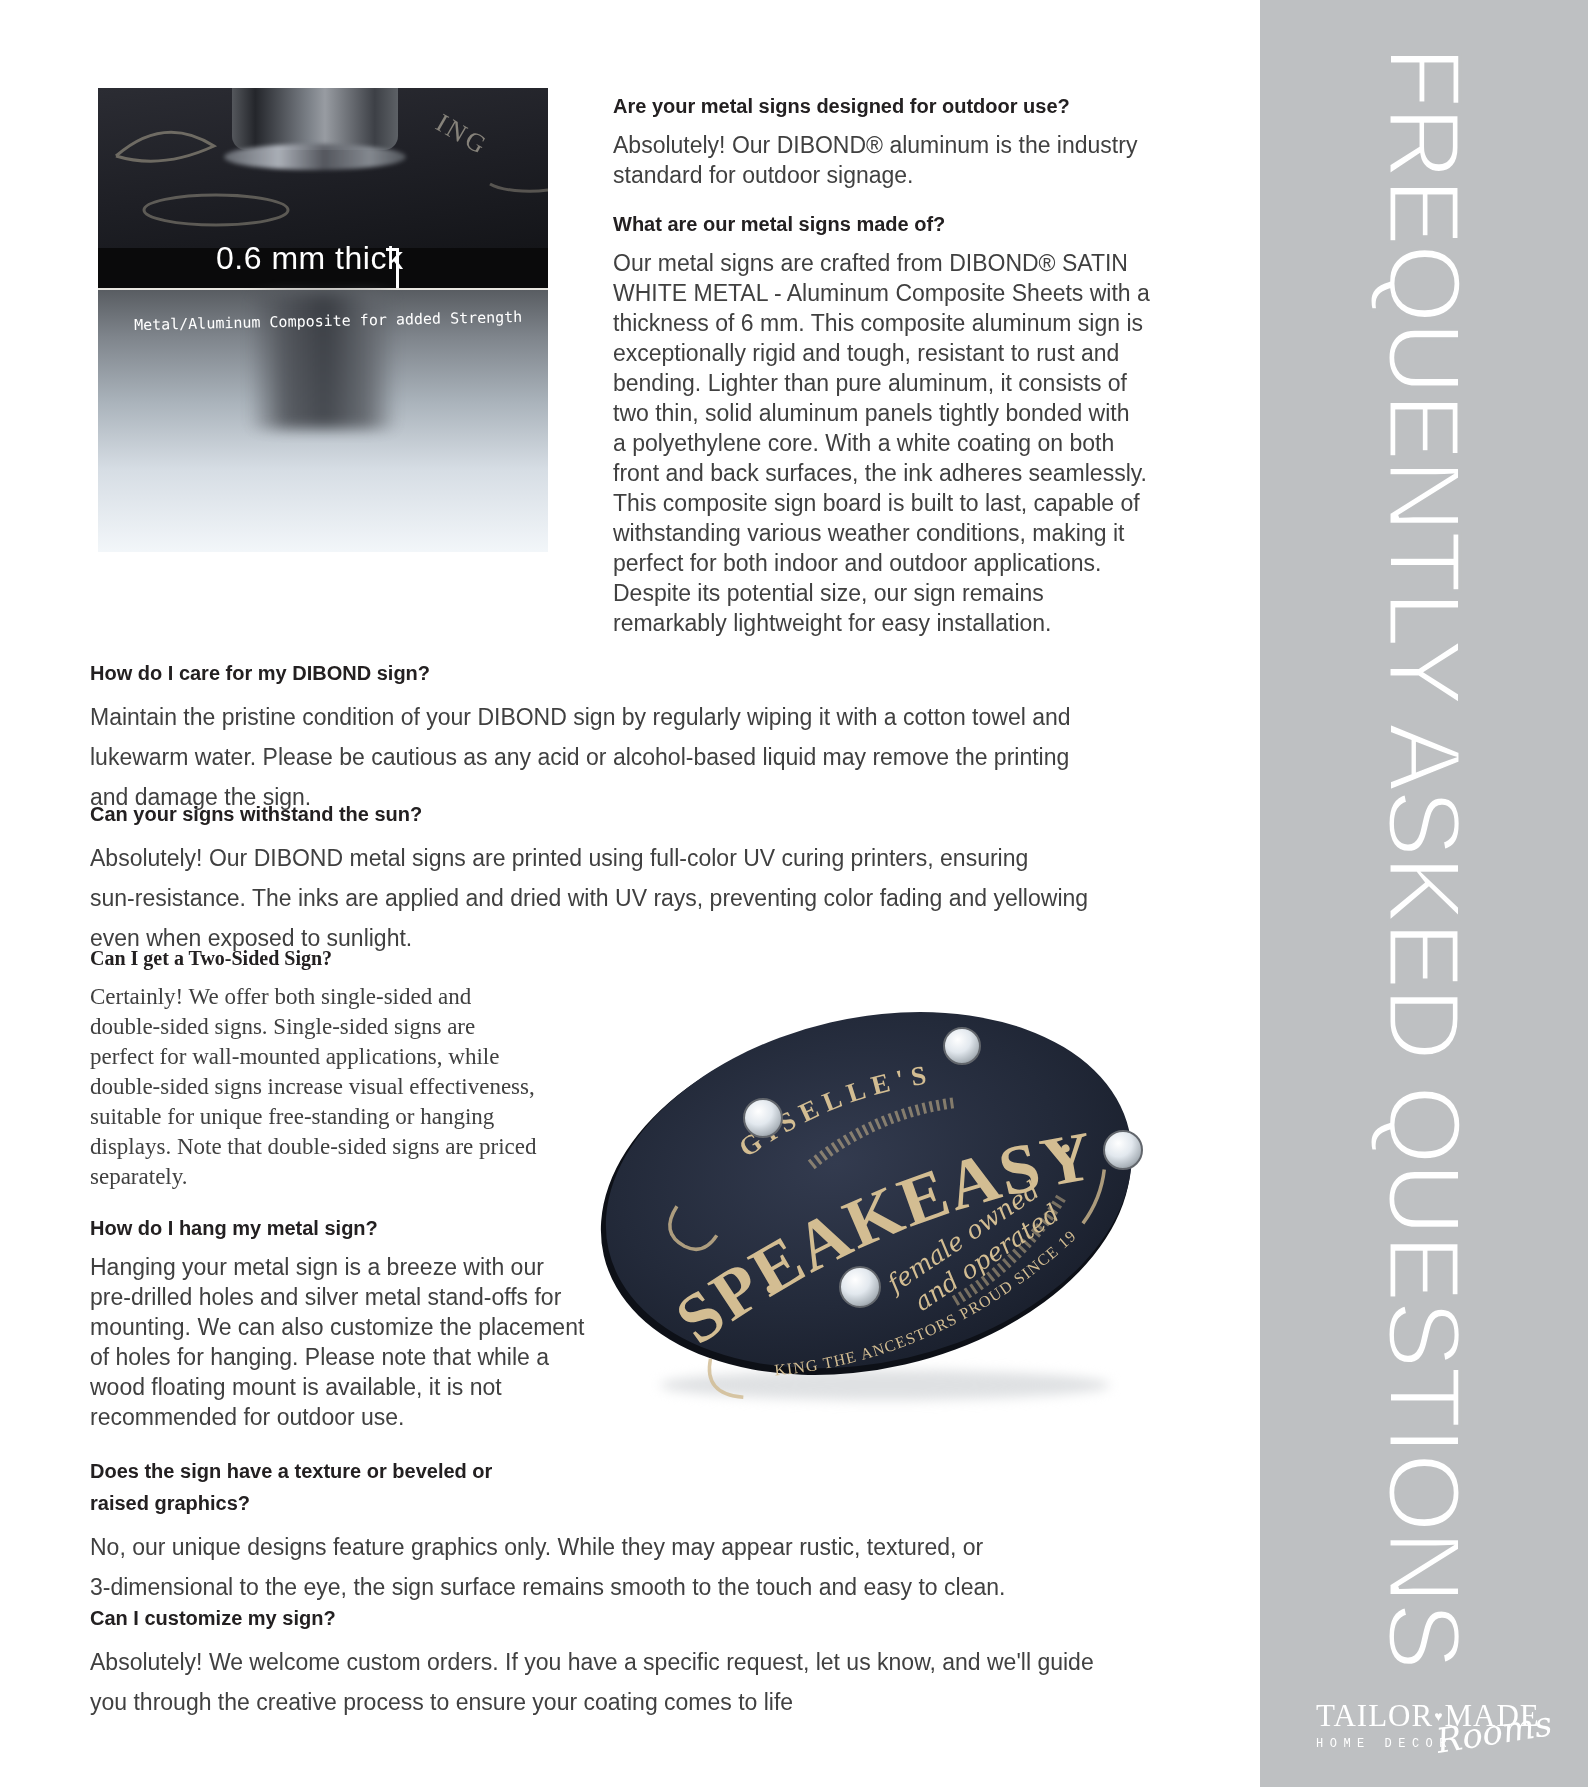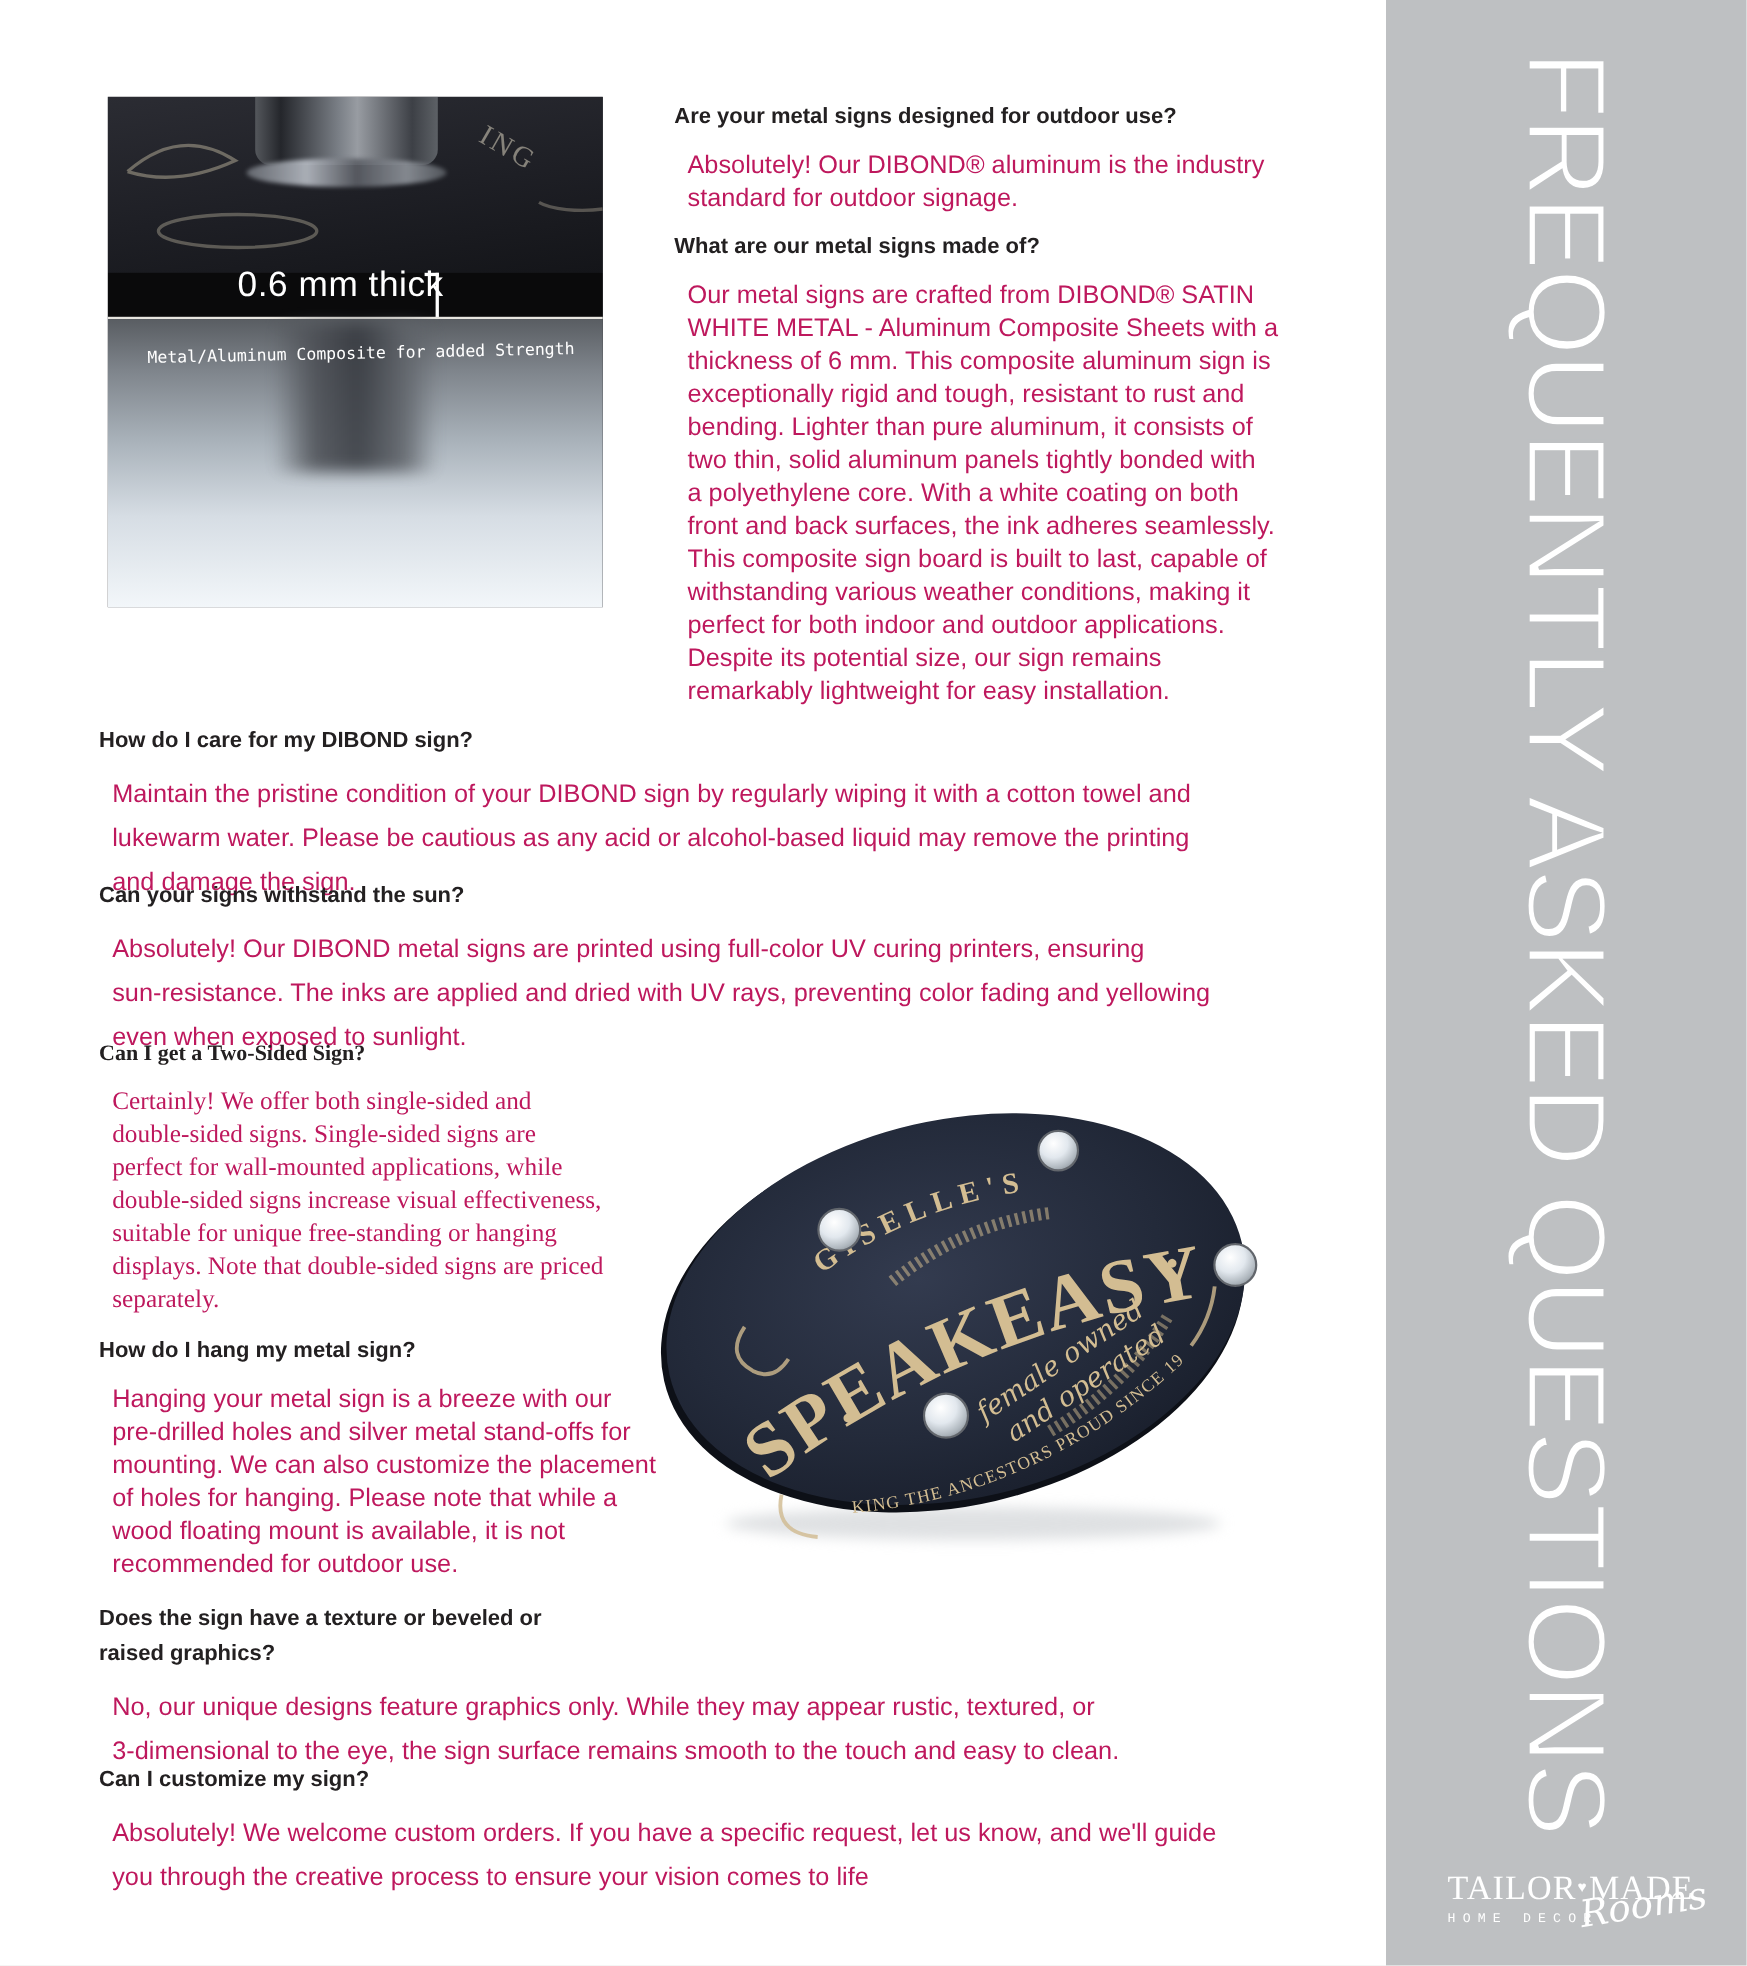--- a/index.html
+++ b/index.html
@@ -7,21 +7,21 @@
     position:relative; width:1588px; height:1787px; background:#ffffff;
     font-family:"Liberation Sans", sans-serif; overflow:hidden; margin:0 auto;
   }
   
   .faq{position:absolute;}
   .faq h2{
     margin:0 0 8px 0; font-size:20px; line-height:32px; font-weight:bold;
     color:#232021; white-space:pre-line; letter-spacing:0;
   }
   .faq .answer{
-    margin:12px; font-size:23px; color:#be185d; white-space:pre-line; letter-spacing:0;
+    margin:0; font-size:23px; color:#404040; white-space:pre-line; letter-spacing:0;
   }
   .col-right{left:613px;}
   .col-left{left:90px;}
   .lh-col .answer{line-height:30px;}
   .lh-wide .answer{line-height:40px;}
   .q1{top:90px;}
   .q2{top:208px;}
   .q3{top:657px;}
   .q4{top:798px;}
   .q5{top:942px;font-family:Liberation Serif, serif;}
@@ -187,21 +187,21 @@
   <section class="faq col-left lh-wide q7">
     <h2>Does the sign have a texture or beveled or
 raised graphics?</h2>
     <p class="answer">No, our unique designs feature graphics only. While they may appear rustic, textured, or
 3-dimensional to the eye, the sign surface remains smooth to the touch and easy to clean.</p>
   </section>
 
   <section class="faq col-left lh-wide q8">
     <h2>Can I customize my sign?</h2>
     <p class="answer">Absolutely! We welcome custom orders. If you have a specific request, let us know, and we'll guide
-you through the creative process to ensure your vision comes to life</p>
+you through the creative process to ensure your coating comes to life</p>
   </section>
 
   <div class="sign-photo">
     <svg width="560" height="420" viewBox="0 0 560 420">
       <defs>
         <radialGradient id="navy" cx="45%" cy="40%" r="75%">
           <stop offset="0%" stop-color="#333b4f"></stop>
           <stop offset="55%" stop-color="#232a3a"></stop>
           <stop offset="100%" stop-color="#151a26"></stop>
         </radialGradient>

